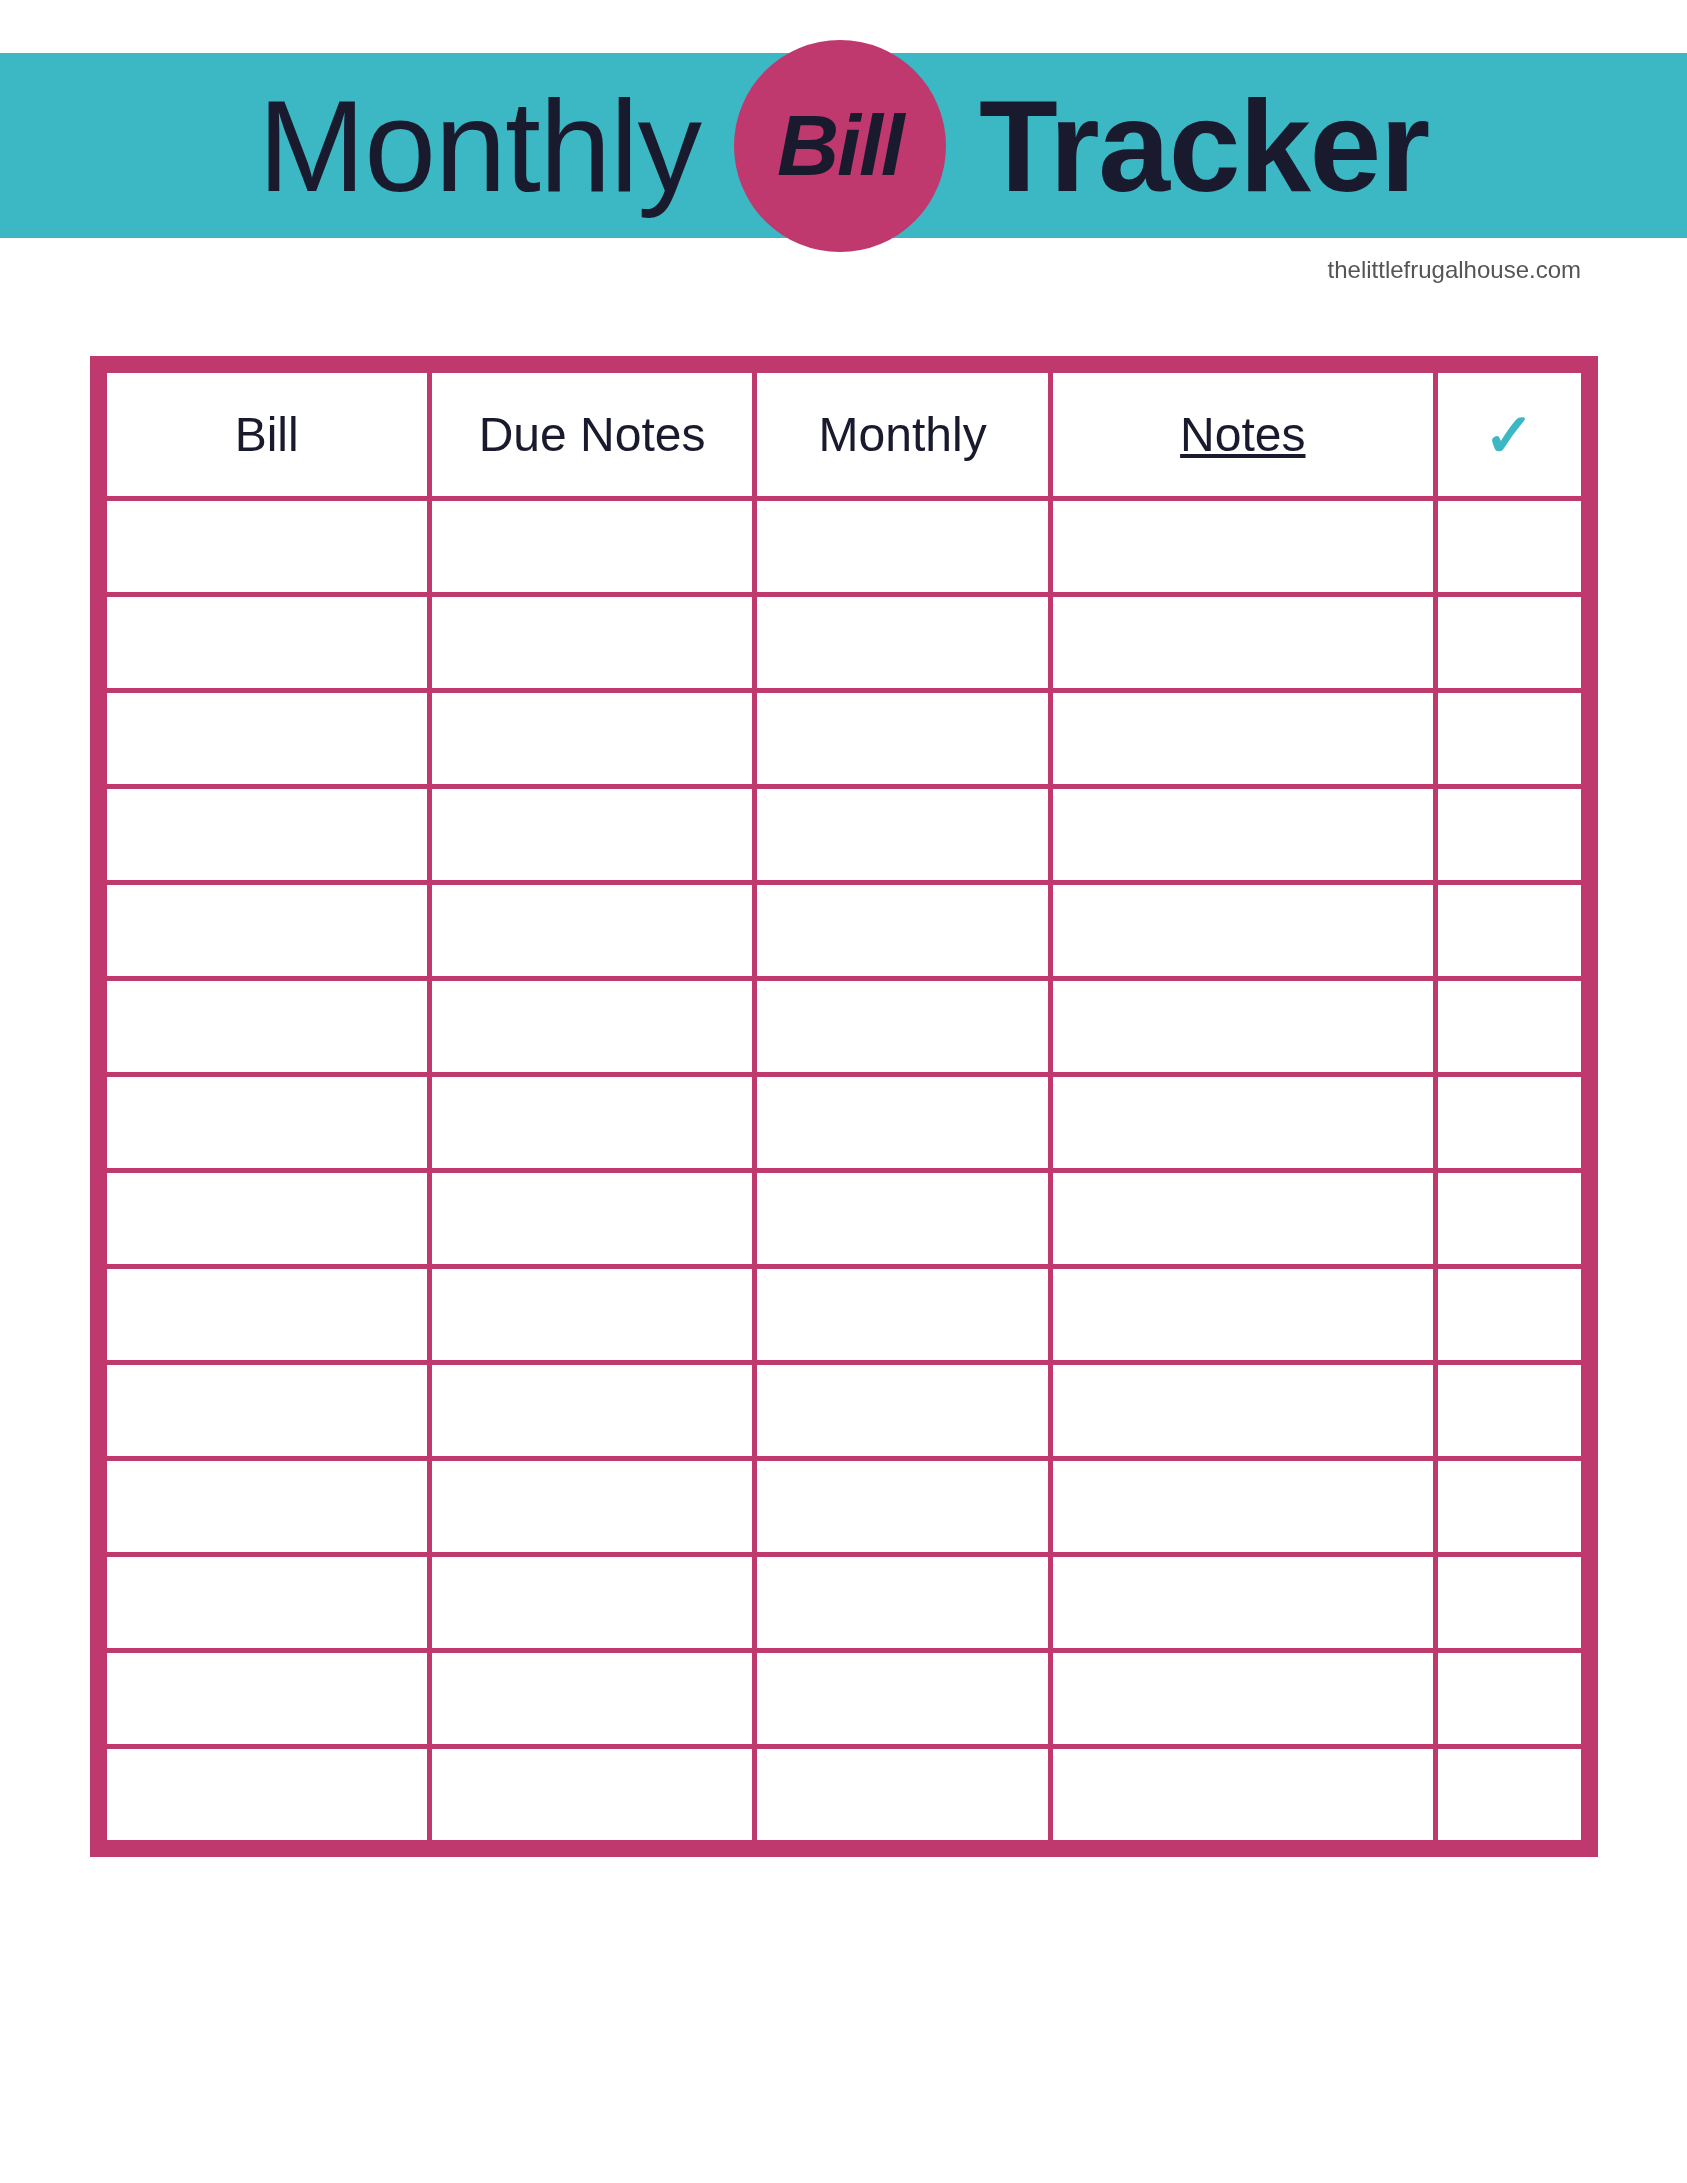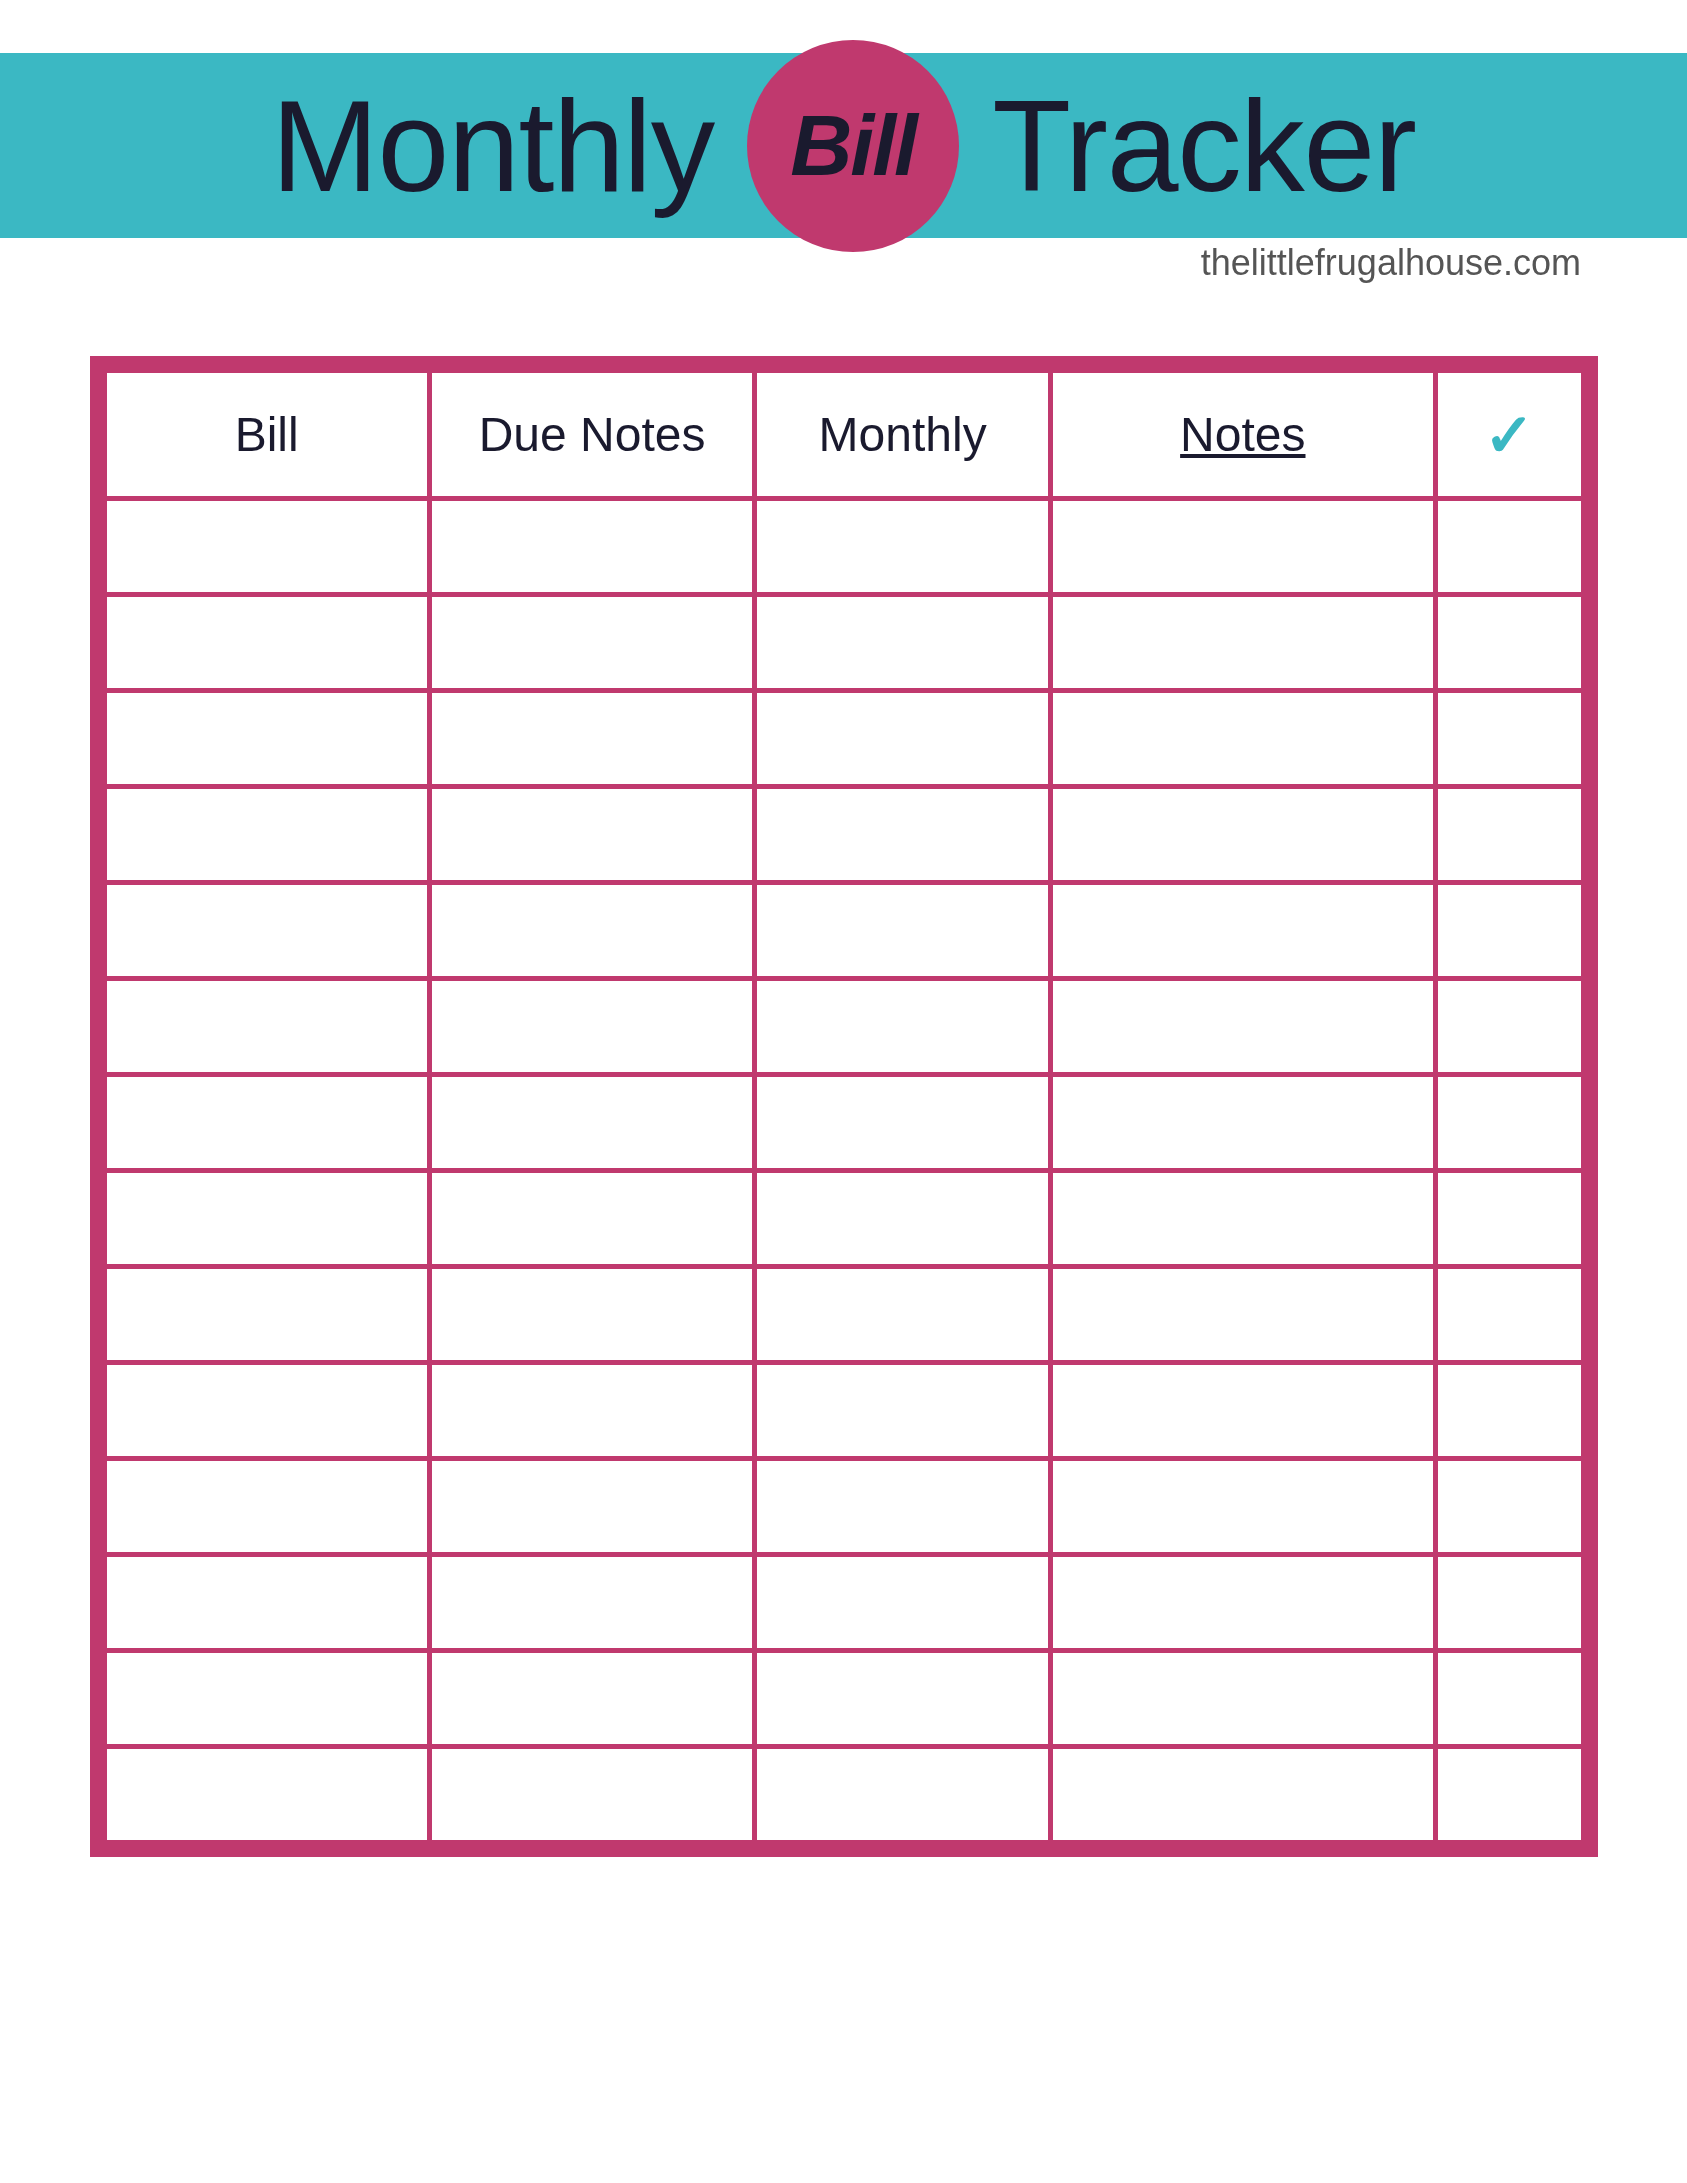--- a/index.html
+++ b/index.html
@@ -58,21 +58,21 @@
       font-size: 129px;
       font-weight: 300;
       color: #1a1a2e;
       font-family: 'Arial', sans-serif;
       letter-spacing: -1.3px;
       margin-right: 13.2px;
     }
 
     .title-tracker {
       font-size: 129px;
-      font-weight: 400;
+      font-weight: 700;
       color: #1a1a2e;
       font-family: 'Arial', sans-serif;
       letter-spacing: -1.3px;
       margin-left: 13.2px;
     }
 
     .circle-bill {
       width: 212px;
       height: 212px;
       background: #c0396e;
@@ -92,21 +92,21 @@
       color: #1a1a2e;
       font-family: 'Arial Black', sans-serif;
       font-style: italic;
       letter-spacing: -2px;
     }
 
     .website-text {
       position: absolute;
       right: 106px;
       bottom: -46px;
-      font-size: 36px;
+      font-size: 24px;
       color: #555555;
       font-family: 'Arial', sans-serif;
       font-weight: 400;
     }
 
     
     .table-container {
       width: 1508px;
       margin: 40px auto 0;
       border: 12px solid #c0396e;

